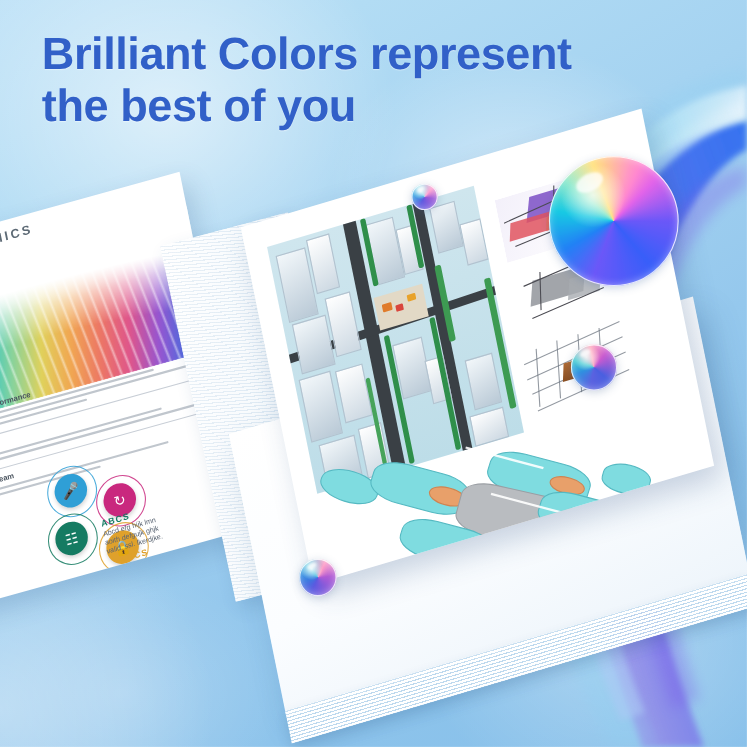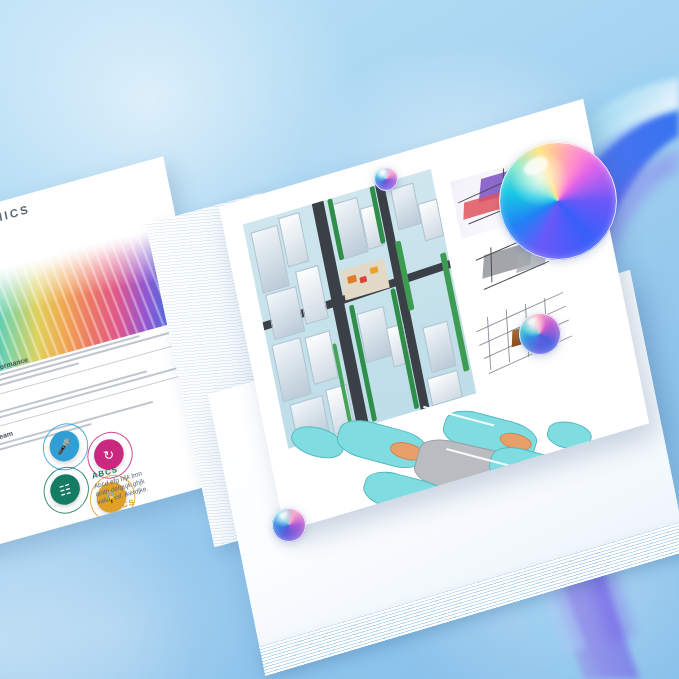--- a/index.html
+++ b/index.html
@@ -420,14 +420,16 @@
   </div>
   <div class="bubble" id="bubble-small">
     <div class="film"></div>
     <div class="hl" style="left:5px;top:3px;width:7px;height:4px;transform:rotate(-28deg);"></div>
   </div>
   <div class="bubble" id="bubble-stack">
     <div class="film"></div>
     <div class="hl" style="left:7px;top:4px;width:9px;height:5px;transform:rotate(-28deg);"></div>
   </div>
 
+  <div class="headline">Brilliant Colors represent
+the best of you</div>
 
 </div>
 
 </body></html>

